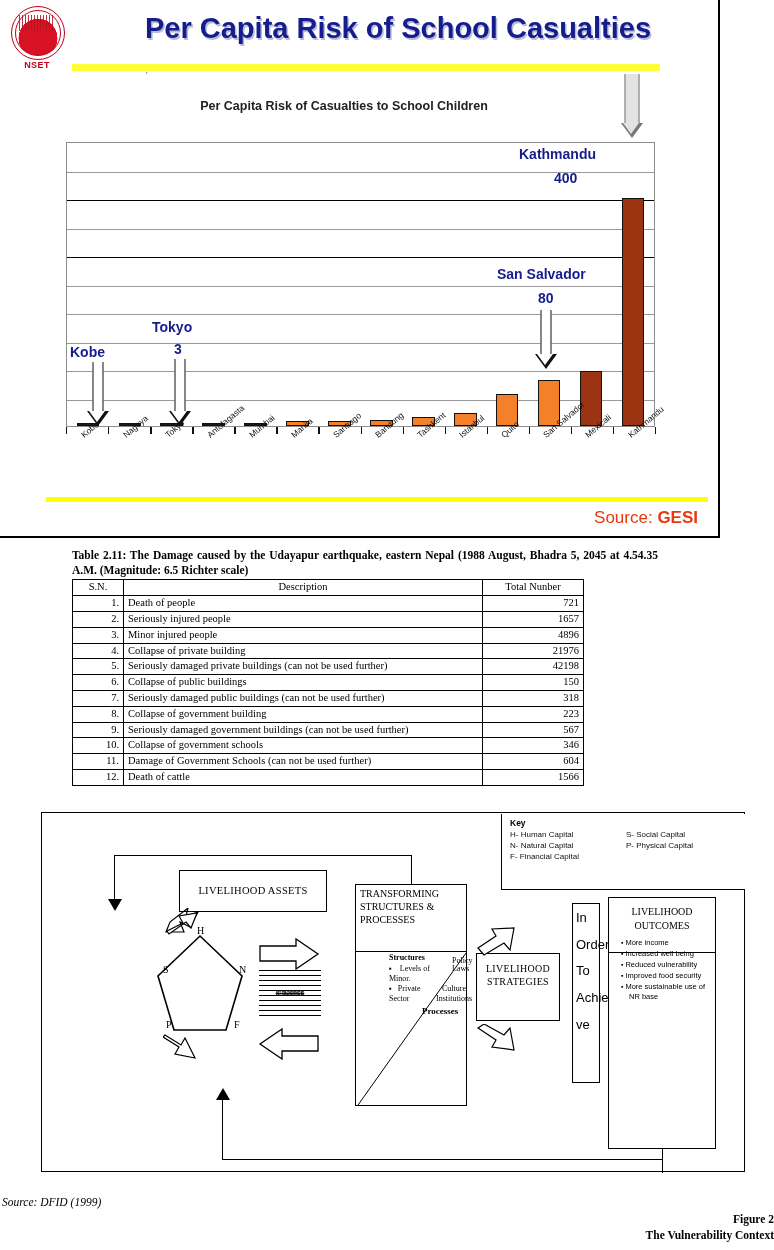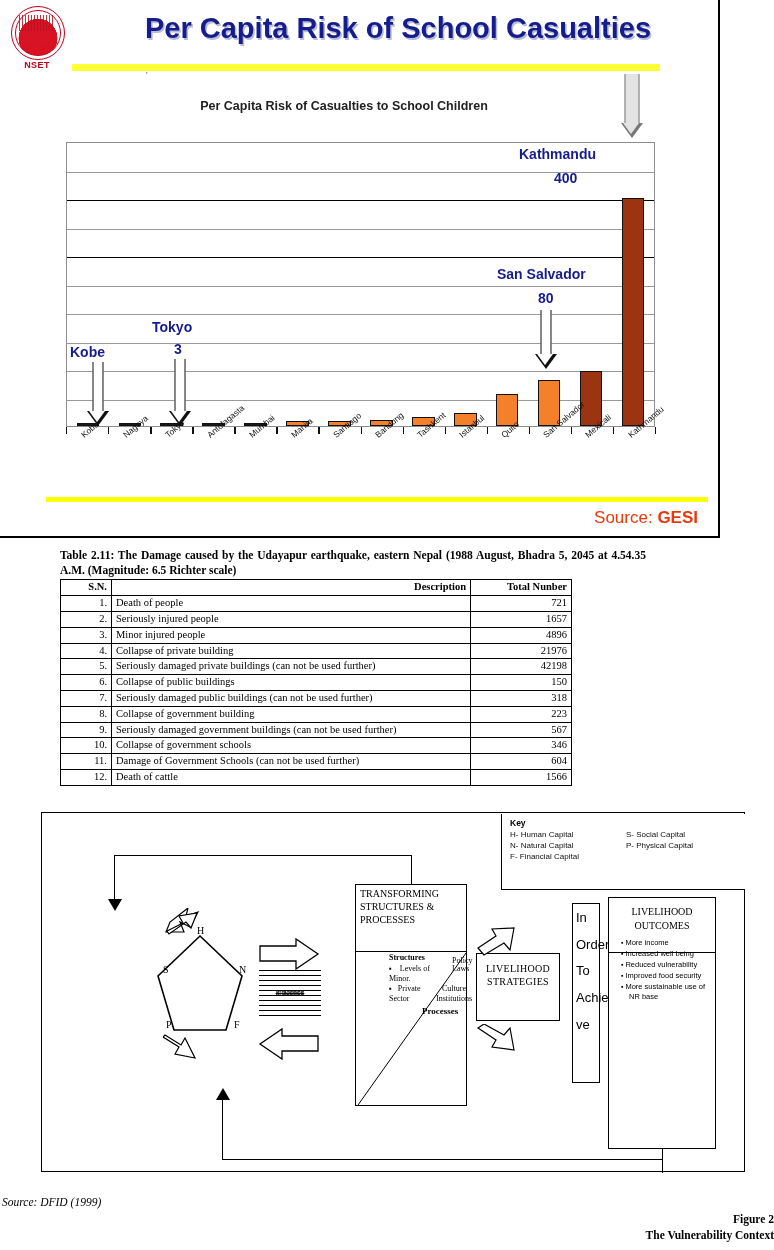--- a/index.html
+++ b/index.html
@@ -120,34 +120,34 @@
     position:absolute;left:-8.6px;top:0;width:0;height:0;
     border-left:8.6px solid transparent;border-right:8.6px solid transparent;
     border-top:11.6px solid #fff;
   }
   .arrow.grey .shaft{border-color:#777;background:#e3e3e3;}
   .arrow.grey .head i{border-top-color:#777;}
   .arrow.grey .head u{border-top-color:#e3e3e3;}
 
   
   #tableblock{
-    position:absolute;left:60px;top:548px;width:586px;
+    position:absolute;left:72px;top:548px;width:586px;
   }
   #tbl-caption{
     font-family:"Liberation Serif",serif;font-weight:bold;font-size:11.5px;color:#000;
     text-align:justify;line-height:1.28;
   }
   table#damage{
     border-collapse:collapse;width:512px;margin-top:2px;
     font-family:"Liberation Serif",serif;font-size:10.5px;color:#000;
   }
   table#damage th,table#damage td{
     border:1px solid #000;padding:1px 4px;line-height:1.22;
   }
-  table#damage th{font-weight:bold;text-align:right;}
+  table#damage th{font-weight:normal;text-align:center;}
   td.sn{width:42px;text-align:right;padding-right:6px;}
   td.desc{text-align:left;}
   td.num{width:92px;text-align:right;padding-right:5px;}
 
   
   #diagram{
     position:absolute;left:41px;top:812px;width:704px;height:360px;
     border:1.6px solid #000;background:#fff;box-sizing:border-box;
   }
   .dbox{position:absolute;border:1.2px solid #000;background:#fff;box-sizing:border-box;}
@@ -478,20 +478,23 @@
   <div class="dbox" id="keybox">
     <div class="ktitle">Key</div>
     <div class="kline" style="left:8px;top:16px;">H- Human Capital</div>
     <div class="kline" style="left:8px;top:27px;">N- Natural Capital</div>
     <div class="kline" style="left:8px;top:38px;">F- Financial Capital</div>
     <div class="kline" style="left:124px;top:16px;">S- Social Capital</div>
     <div class="kline" style="left:124px;top:27px;">P- Physical Capital</div>
   </div>
 
 
+  <div class="dbox" id="assets">
+    <div class="dhead" style="padding-top:13px;font-size:10.5px;">LIVELIHOOD ASSETS</div>
+  </div>
 
   <div class="dbox" id="tsp">
     <div class="tt">TRANSFORMING STRUCTURES &amp; PROCESSES</div>
     <div class="sep"></div>
     <div class="body">
       <svg width="112" height="156" style="position:absolute;left:0;top:0;">
         <line x1="2" y1="154" x2="110" y2="2" stroke="#000" stroke-width="1"></line>
       </svg>
       <div class="stru b" style="left:3px;top:2px;">Structures</div>
       <div class="stru" style="left:3px;top:13px;">▪&nbsp;&nbsp;&nbsp; Levels of</div>

